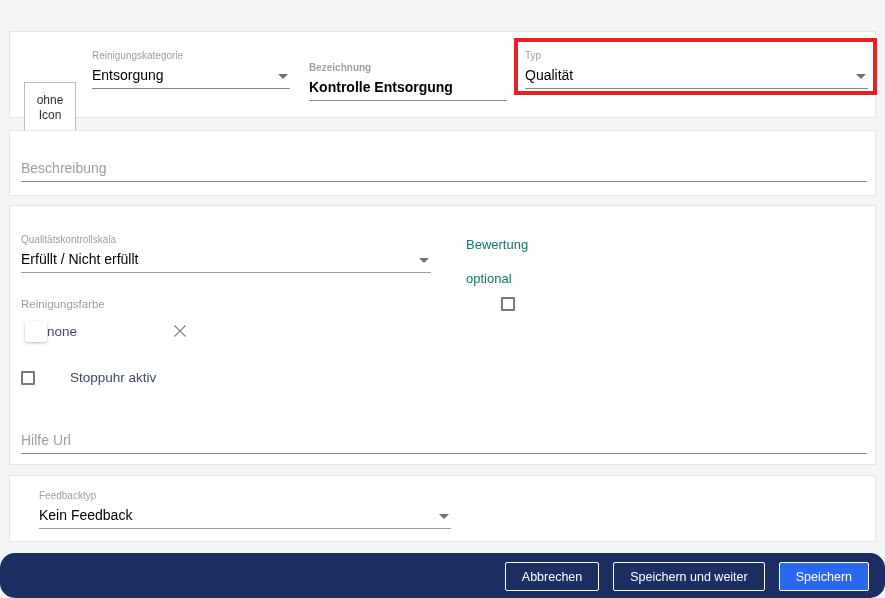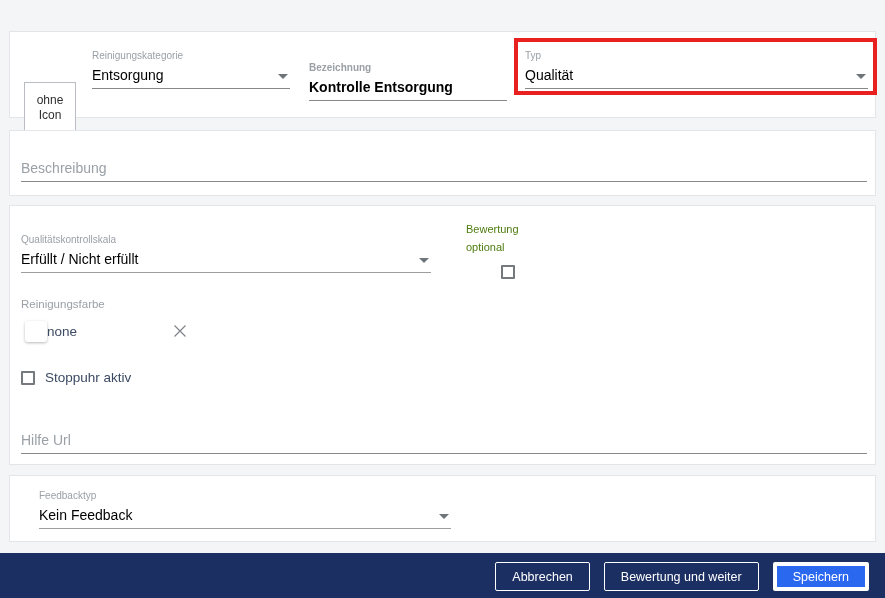--- a/index.html
+++ b/index.html
@@ -82,21 +82,21 @@
     width: 363px; height: 57px;
     border: 4px solid #e8201f;
     pointer-events: none;
   }
 
   
   #evaluation-block {
     position: absolute; left: 466px; top: 220px; width: 90px;
   }
   #evaluation-block .eval-text {
-    font-size: 11px; color: #4d7c0f; line-height: 18px;
+    font-size: 13px; color: #0f766e; line-height: 18px; margin-top: 16px;
   }
   #evaluation-block .eval-check-wrap {
     display: flex; justify-content: center; margin-top: 9px;
     padding-right: 6px;
   }
 
   .checkbox {
     width: 14px; height: 14px;
     border: 2px solid #76797e; background: #fff; border-radius: 1px;
   }
@@ -122,45 +122,46 @@
     width: 18px; height: 18px; color: #7f848b;
   }
   .clear-color-icon svg { display: block; }
 
   
   #stopwatch-row {
     position: absolute; left: 21px; top: 370px;
     display: flex; align-items: center; gap: 10px;
   }
   #stopwatch-row .sw-label {
-    font-size: 13.5px; color: #3c4a63;
+    font-size: 13.5px; color: #3c4a63; margin-left: 25px;
   }
 
   
   .footer-bar {
     position: absolute; left: 0; top: 553px;
     width: 885px; height: 45px;
     background: #1b2f63;
+    border-radius: 15px;
   }
   .footer-actions {
     position: absolute; right: 16px; top: 9px;
     display: flex; gap: 14px;
   }
   .btn {
     height: 29px; padding: 0 16px;
     font-size: 12.5px; font-family: "Liberation Sans", sans-serif;
     display: flex; align-items: center; justify-content: center;
     cursor: pointer; border-radius: 2px;
   }
   .btn-outline {
     background: transparent; color: #ffffff;
     border: 1px solid #ffffff;
   }
   .btn-primary {
-    background: #2b68f0; color: #ffffff; border: 4px solid #ffffff;
+    background: #2b68f0; color: #ffffff; border: 1px solid #ffffff;
   }
 </style>
 </head>
 <body>
 
 <div class="page">
 
 
   <div class="card" id="card-identity">
     <div class="icon-box">
@@ -241,18 +242,18 @@
   <div class="field" id="field-feedbacktype">
     <div class="f-label">Feedbacktyp</div>
     <div class="f-value">Kein Feedback</div>
     <div class="f-underline light"></div>
     <div class="caret"></div>
   </div>
 
   <div class="footer-bar">
     <div class="footer-actions">
       <div class="btn btn-outline">Abbrechen</div>
-      <div class="btn btn-outline">Bewertung und weiter</div>
+      <div class="btn btn-outline">Speichern und weiter</div>
       <div class="btn btn-primary">Speichern</div>
     </div>
   </div>
 
 </div>
 
 </body></html>

